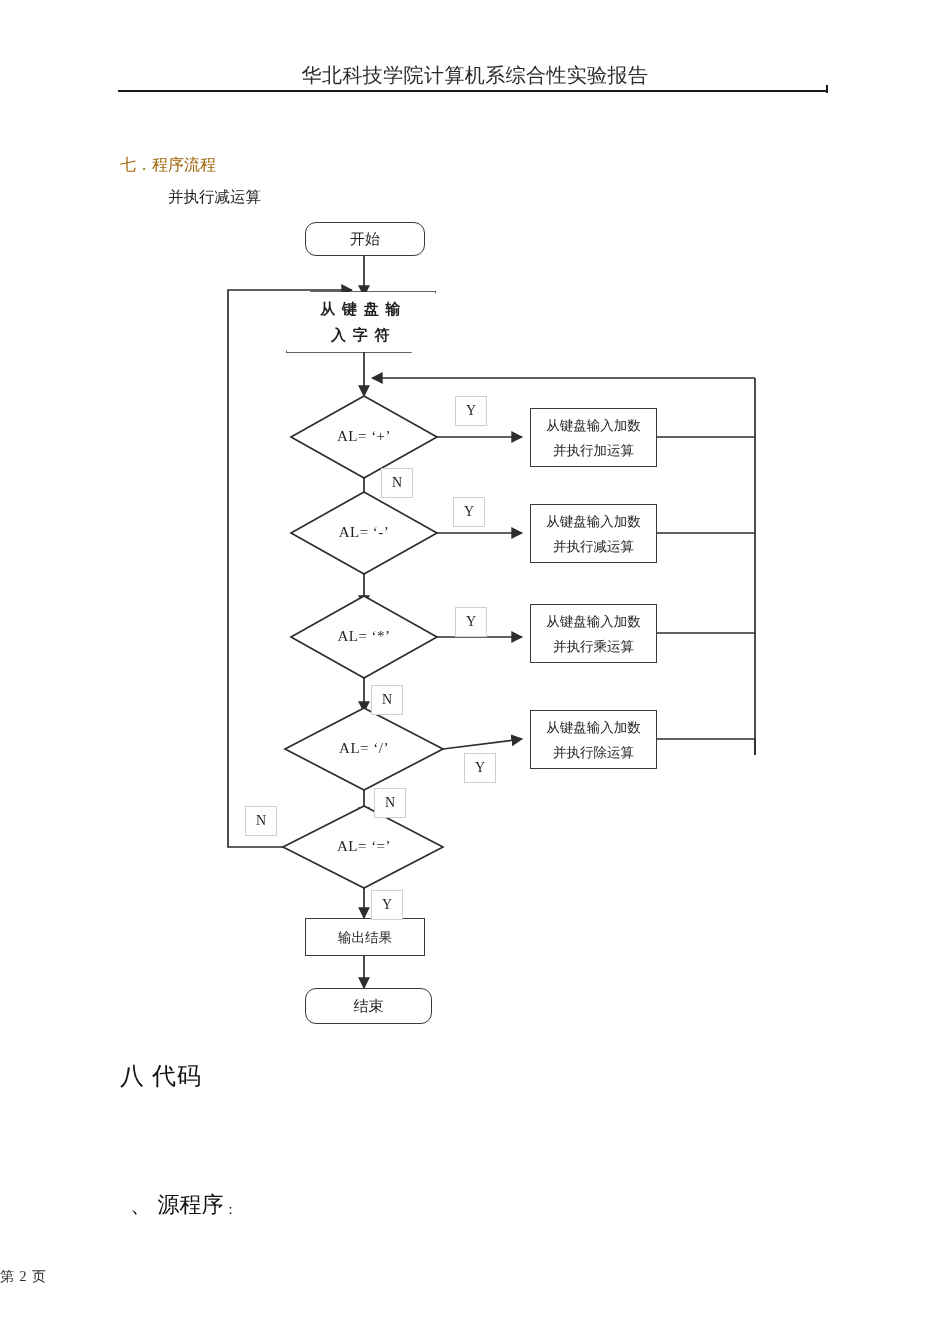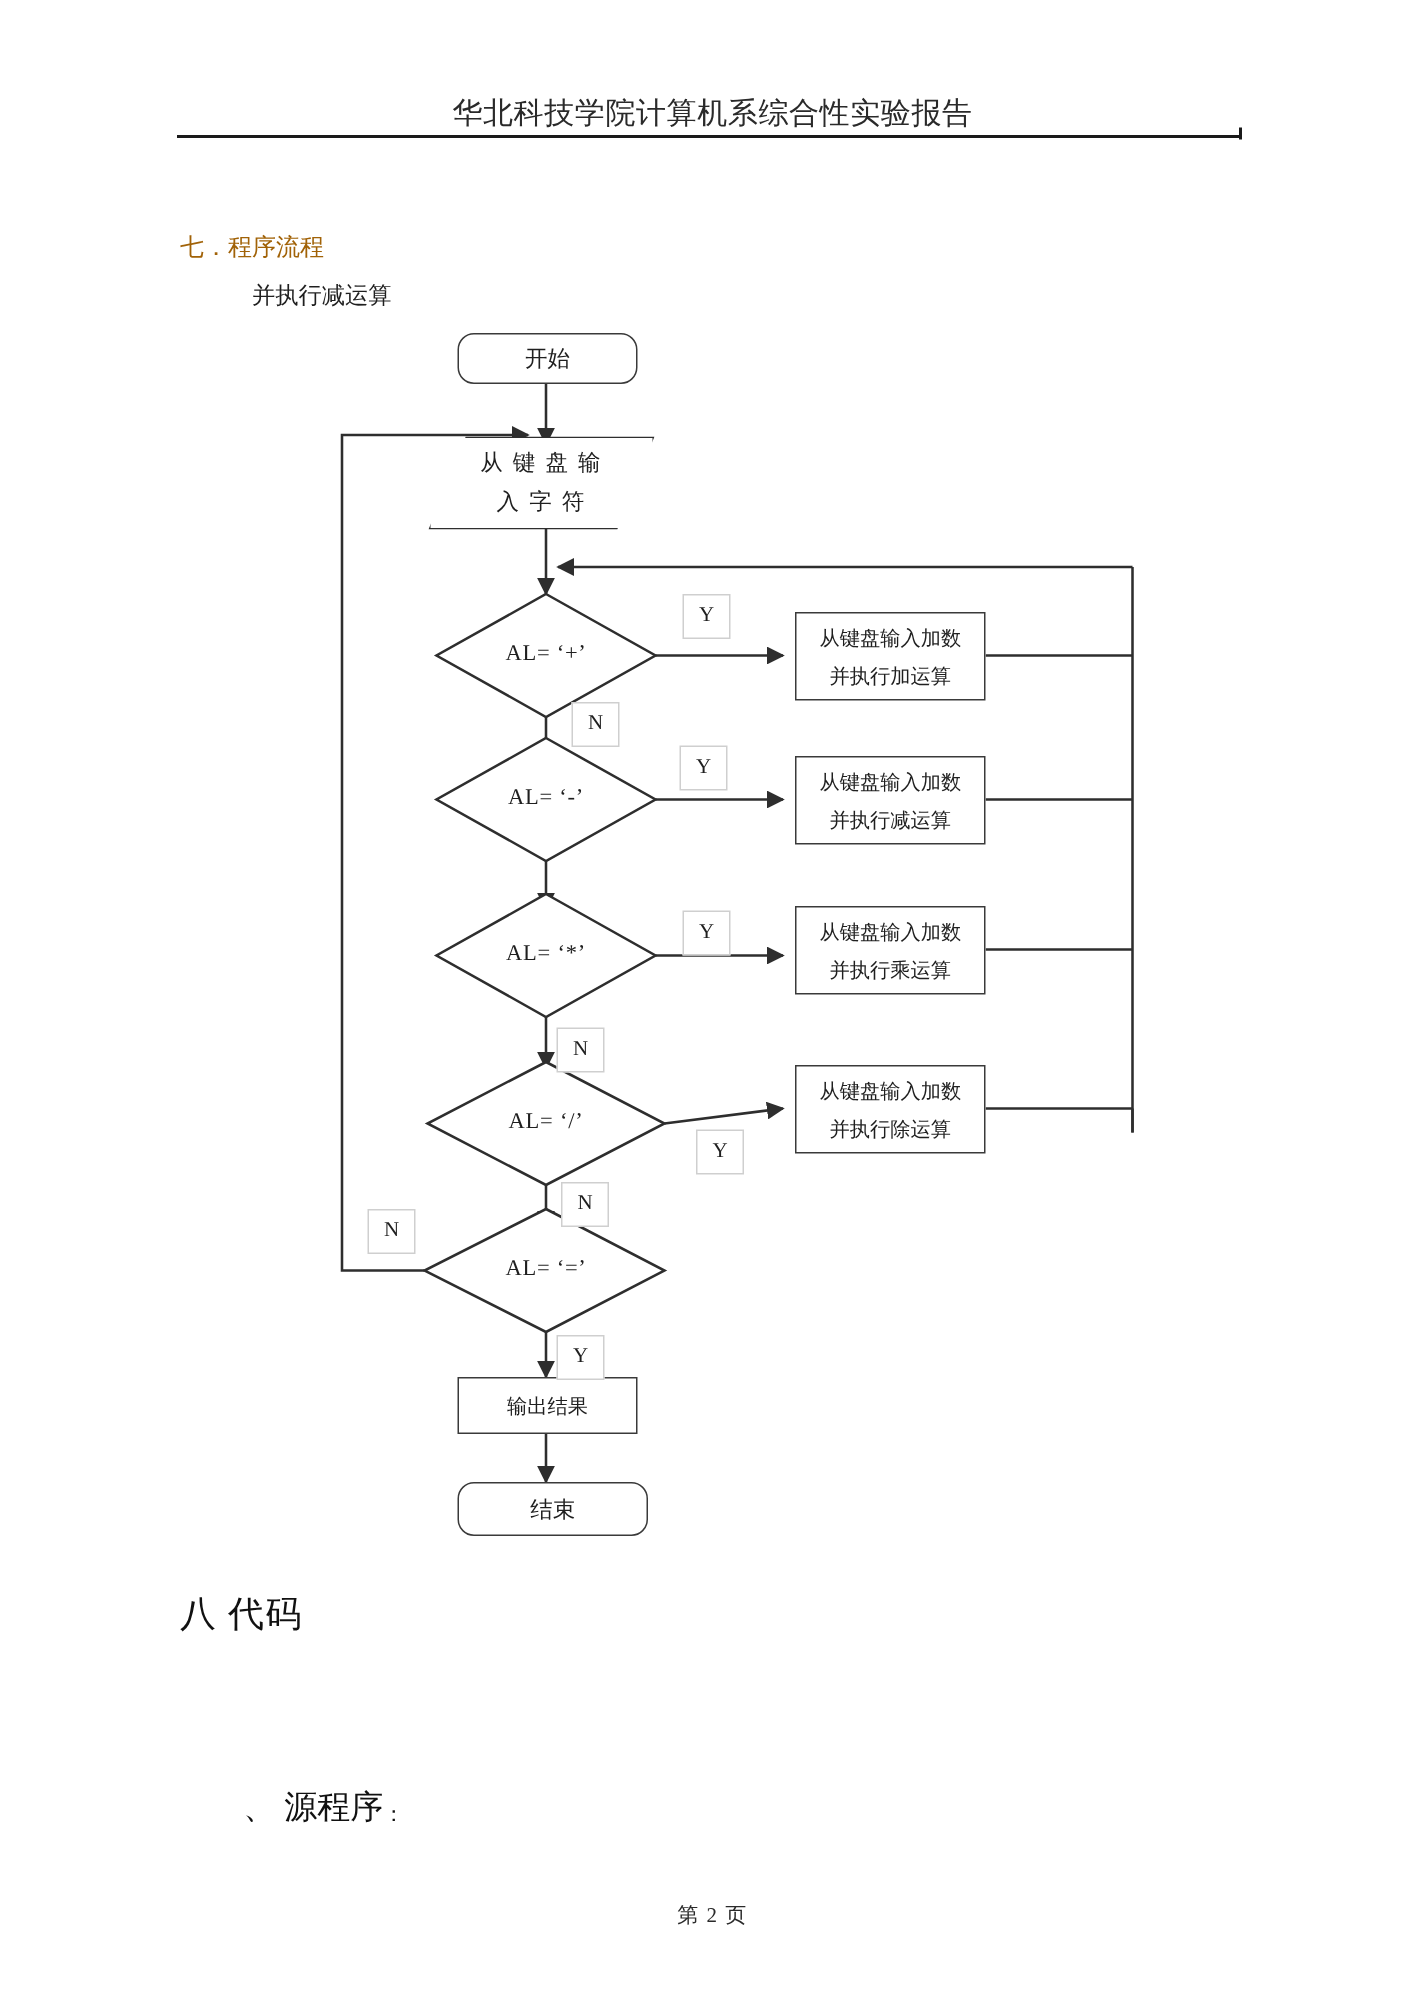--- a/index.html
+++ b/index.html
@@ -86,21 +86,21 @@
   }
   .src-heading .colon {
     font-size: 14px;
     vertical-align: -2px;
   }
   .footer {
     position: absolute;
     left: 0;
     top: 1268px;
     width: 950px;
-    text-align: center;
+    text-align: left;
     font-size: 14px;
     color: #2a2a2a;
     letter-spacing: 1px;
   }
 
   
   .flow {
     position: absolute;
     left: 0;
     top: 0;
@@ -125,20 +125,21 @@
   }
   .node-process {
     border: 1.6px solid #3a3a3a;
     font-size: 13.5px;
     line-height: 25px;
   }
   .node-io {
     font-size: 15px;
     line-height: 26px;
     letter-spacing: 1.5px;
+    font-weight: bold;
   }
   .node-io .io-inner {
     position: relative;
     z-index: 2;
   }
   .diamond-label {
     position: absolute;
     font-size: 15px;
     color: #1f1f1f;
     white-space: nowrap;
@@ -281,17 +282,17 @@
 
   <div class="yn" style="left:464px; top:753px; width:32px; height:30px;">Y</div>
   <div class="yn" style="left:374px; top:788px; width:32px; height:30px;">N</div>
 
   <div class="yn" style="left:245px; top:806px; width:32px; height:30px;">N</div>
   <div class="yn" style="left:371px; top:890px; width:32px; height:30px;">Y</div>
 
   <div class="big-heading" style="left:120px; top:1060px;">八 代码</div>
 
 
-  <div class="src-heading" style="left:130px; top:1190px;margin-left:32px;"><span>、 源程序</span><span class="colon">：</span></div>
+  <div class="src-heading" style="left:130px; top:1190px;"><span>、 源程序</span><span class="colon">：</span></div>
 
   <div class="footer">第 2 页</div>
 
 </div>
 
 </body></html>

